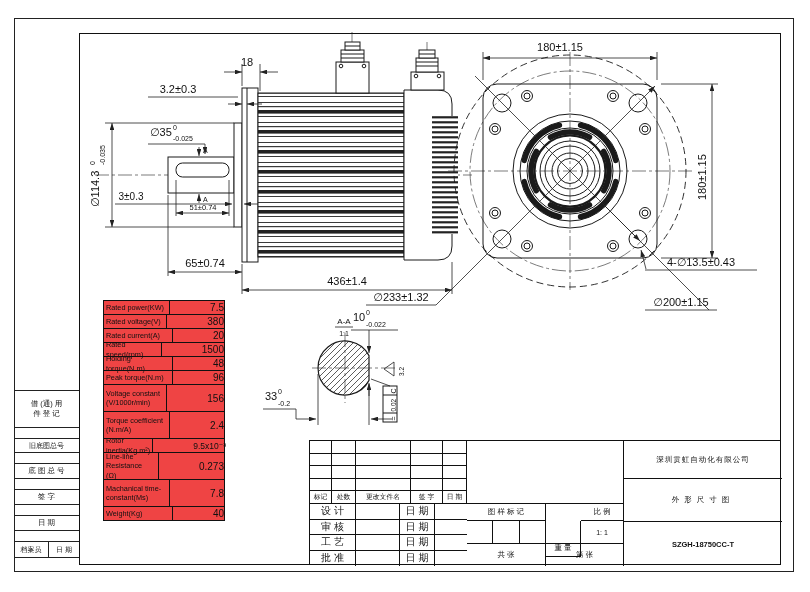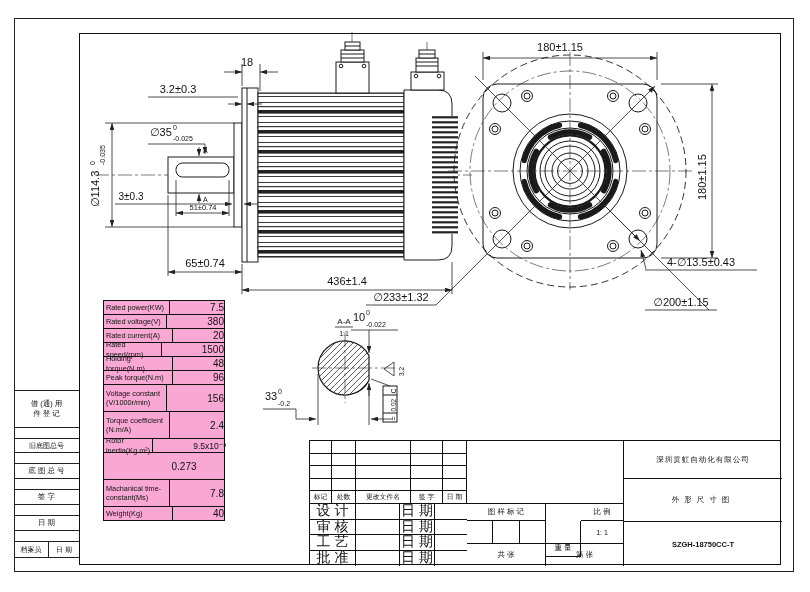--- a/index.html
+++ b/index.html
@@ -10,40 +10,40 @@
   .frame-outer{left:14px;top:18px;width:780px;height:554px;border:1px solid #222;}
   .frame-inner{left:79px;top:33px;width:702px;height:532px;border:1.6px solid #111;}
   
   .margin-col{left:14px;top:18px;width:65px;height:554px;text-decoration:underline;}
   .mcell{position:absolute;left:0;width:65px;border-top:1px solid #222;border-bottom:1px solid #222;
          font-size:7.5px;display:flex;align-items:center;justify-content:center;text-align:center;
          white-space:pre-line;line-height:1.35;}
   .msplit{display:flex;align-items:stretch;padding:0;}
   .msplit>div{display:flex;align-items:center;justify-content:center;}
   
-  .spec{left:103px;top:300px;width:122px;border:1px solid #111;background:#f9a8d4;}
+  .spec{left:103px;top:300px;width:122px;border:1px solid #111;background:#ef4444;}
   .sr{display:flex;border-top:1px solid #111;}
   .sr:first-child{border-top:none;}
   .sl{width:84px;border-right:1px solid #111;font-size:7.3px;line-height:1.25;
       padding:1px 2px;white-space:pre-line;display:flex;align-items:center;}
   .sv{flex:1;display:flex;align-items:center;justify-content:center;font-size:10px;margin-left:40px;}
   .h13{height:13px;} .h26{height:26px;}
   
   .tb{left:309px;top:440px;width:472px;height:125px;border:1px solid #111;background:#fff;}
   .tb .cell{position:absolute;box-sizing:border-box;border-right:1px solid #111;border-bottom:1px solid #111;
             display:flex;align-items:center;justify-content:center;font-size:7.5px;}
   .tb .nb{border-bottom:none;} .tb .nr{border-right:none;}
   .revgrid{position:absolute;left:0;top:0;width:157px;height:63px;display:grid;
            grid-template-columns:22px 24px 55px 32px 24px;grid-auto-rows:12.6px;}
   .revgrid>div{box-sizing:border-box;border-right:1px solid #111;border-bottom:1px solid #111;
                display:flex;align-items:center;justify-content:center;font-size:6.8px;}
   .appgrid{position:absolute;left:0;top:63px;width:157px;height:62px;display:grid;
            grid-template-columns:46px 44px 35px 32px;grid-auto-rows:15.5px;}
   .appgrid>div{box-sizing:border-box;border-right:1px solid #111;border-bottom:1px solid #111;
-               display:flex;align-items:center;justify-content:center;font-size:14px;}
+               display:flex;align-items:center;justify-content:center;font-size:10px;}
   .appgrid>div:nth-child(n+13){border-bottom:none;}
   .company{font-size:12.5px;letter-spacing:1px;}
   .dtitle{font-size:19px;letter-spacing:5px;}
   .model{font-size:20px;font-weight:bold;letter-spacing:0;}
   
   svg text{font-family:"Liberation Sans","DejaVu Sans",sans-serif;fill:#111;}
   .ln{stroke:#1a1a1a;stroke-width:1;fill:none;}
   .lw{stroke:#1a1a1a;stroke-width:1;fill:#fff;}
   .d{stroke:#222;stroke-width:.8;fill:none;}
   .cl{stroke:#444;stroke-width:.7;fill:none;stroke-dasharray:14 3 3 3;}
@@ -376,20 +376,22 @@
     <div class="sr h26">
         <div class="sl">Torque coefficient
 (N.m/A)</div>
         <div class="sv">2.4</div>
       </div>
     <div class="sr h13">
         <div class="sl">Rotor inertia(Kg.m²)</div>
         <div class="sv" style="font-size:8.5px">9.5x10⁻³</div>
       </div>
     <div class="sr h26">
+        <div class="sl">Line-line Resistance
+(Ω)</div>
         <div class="sv">0.273</div>
       </div>
     <div class="sr h26">
         <div class="sl">Machanical time-
 constant(Ms)</div>
         <div class="sv">7.8</div>
       </div>
     <div class="sr h13">
         <div class="sl">Weight(Kg)</div>
         <div class="sv">40</div>

